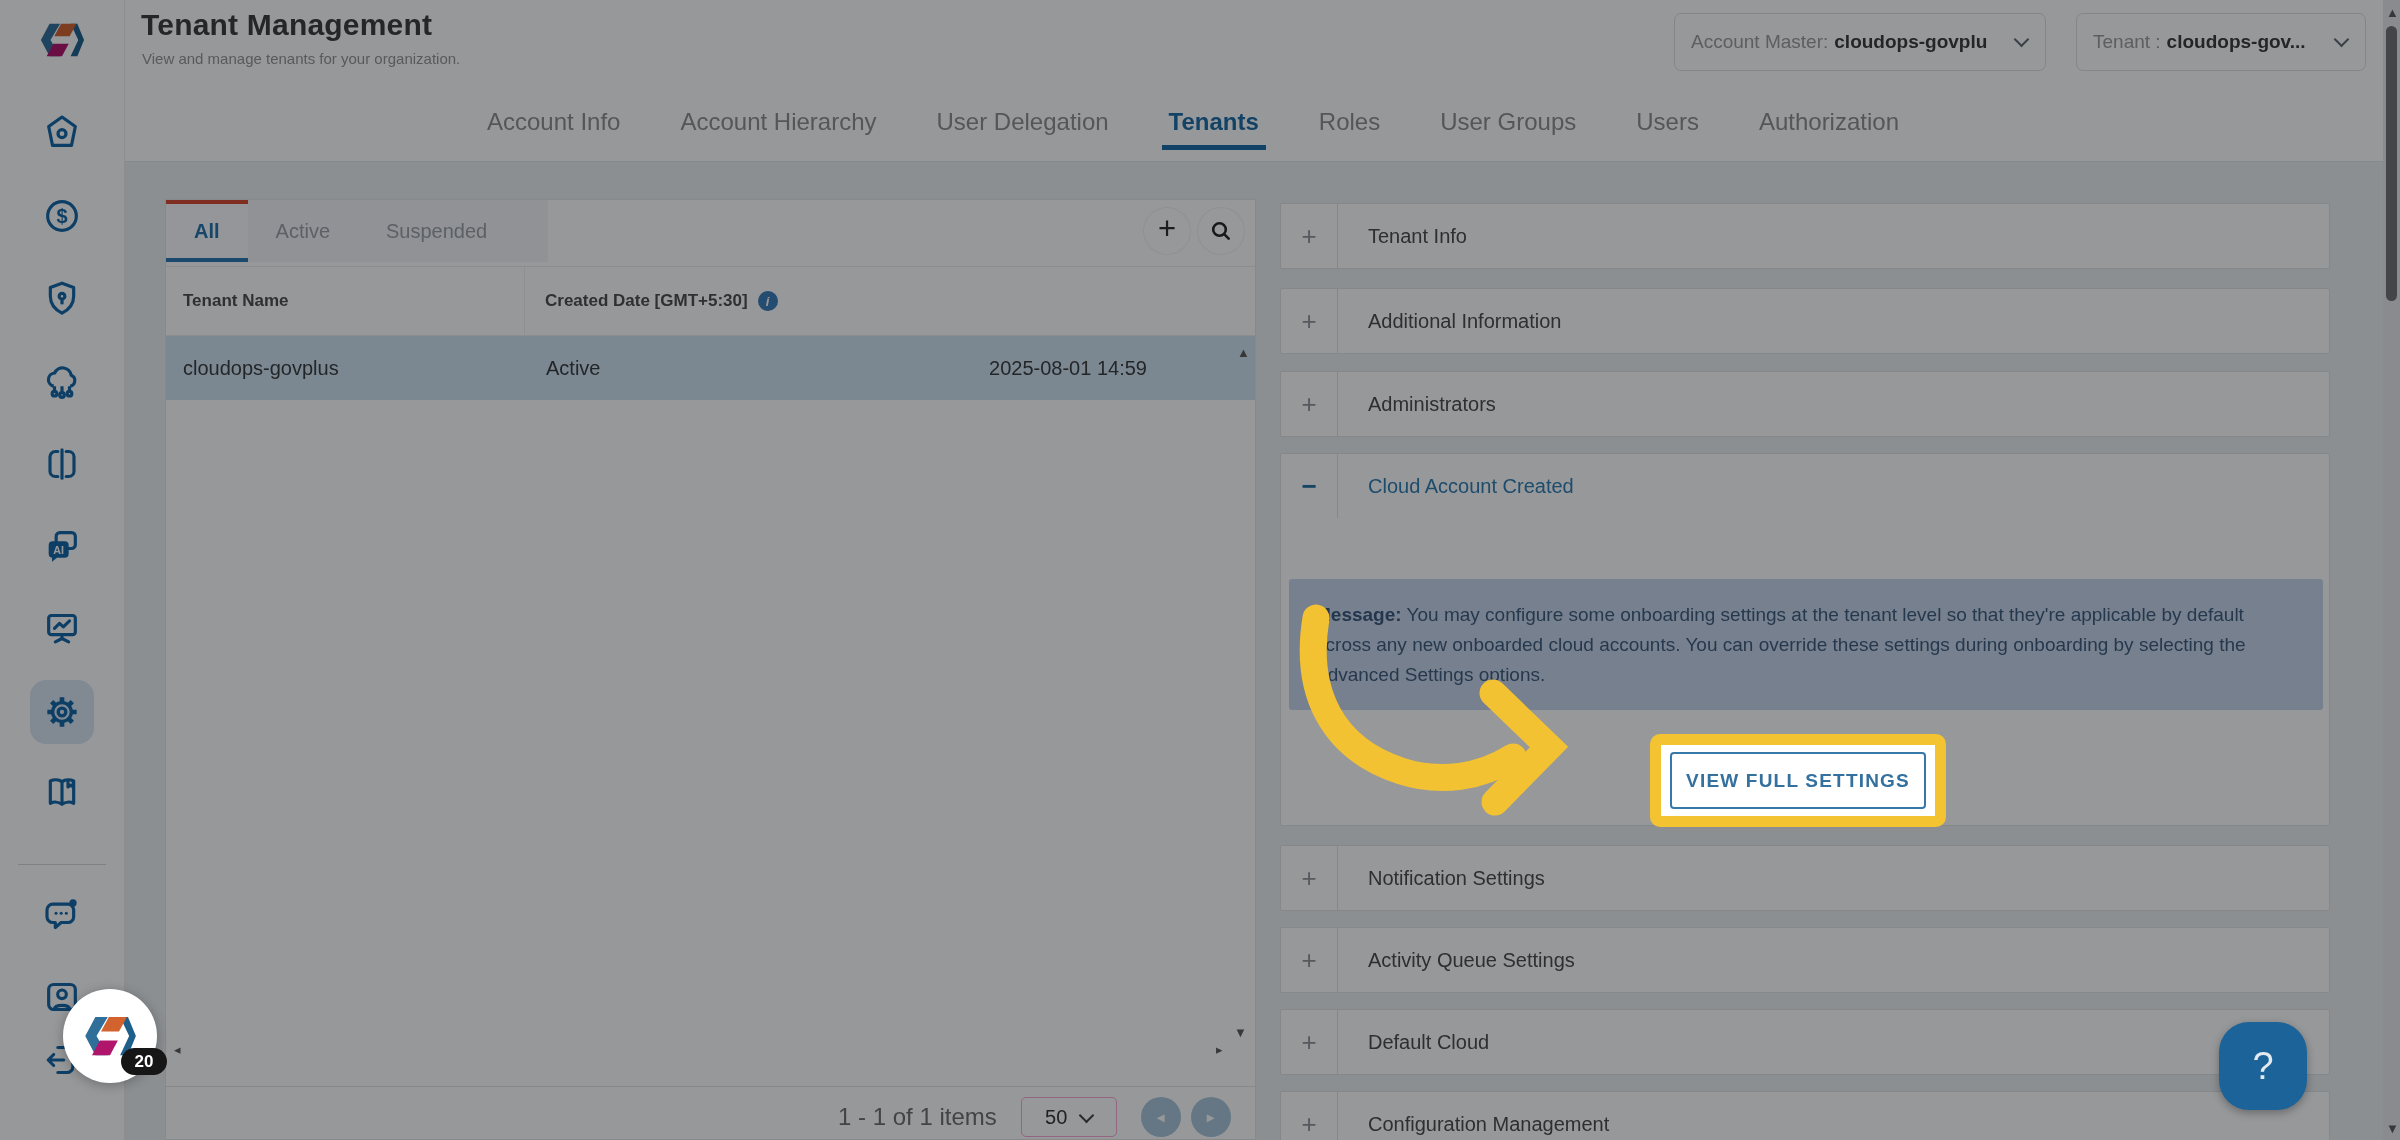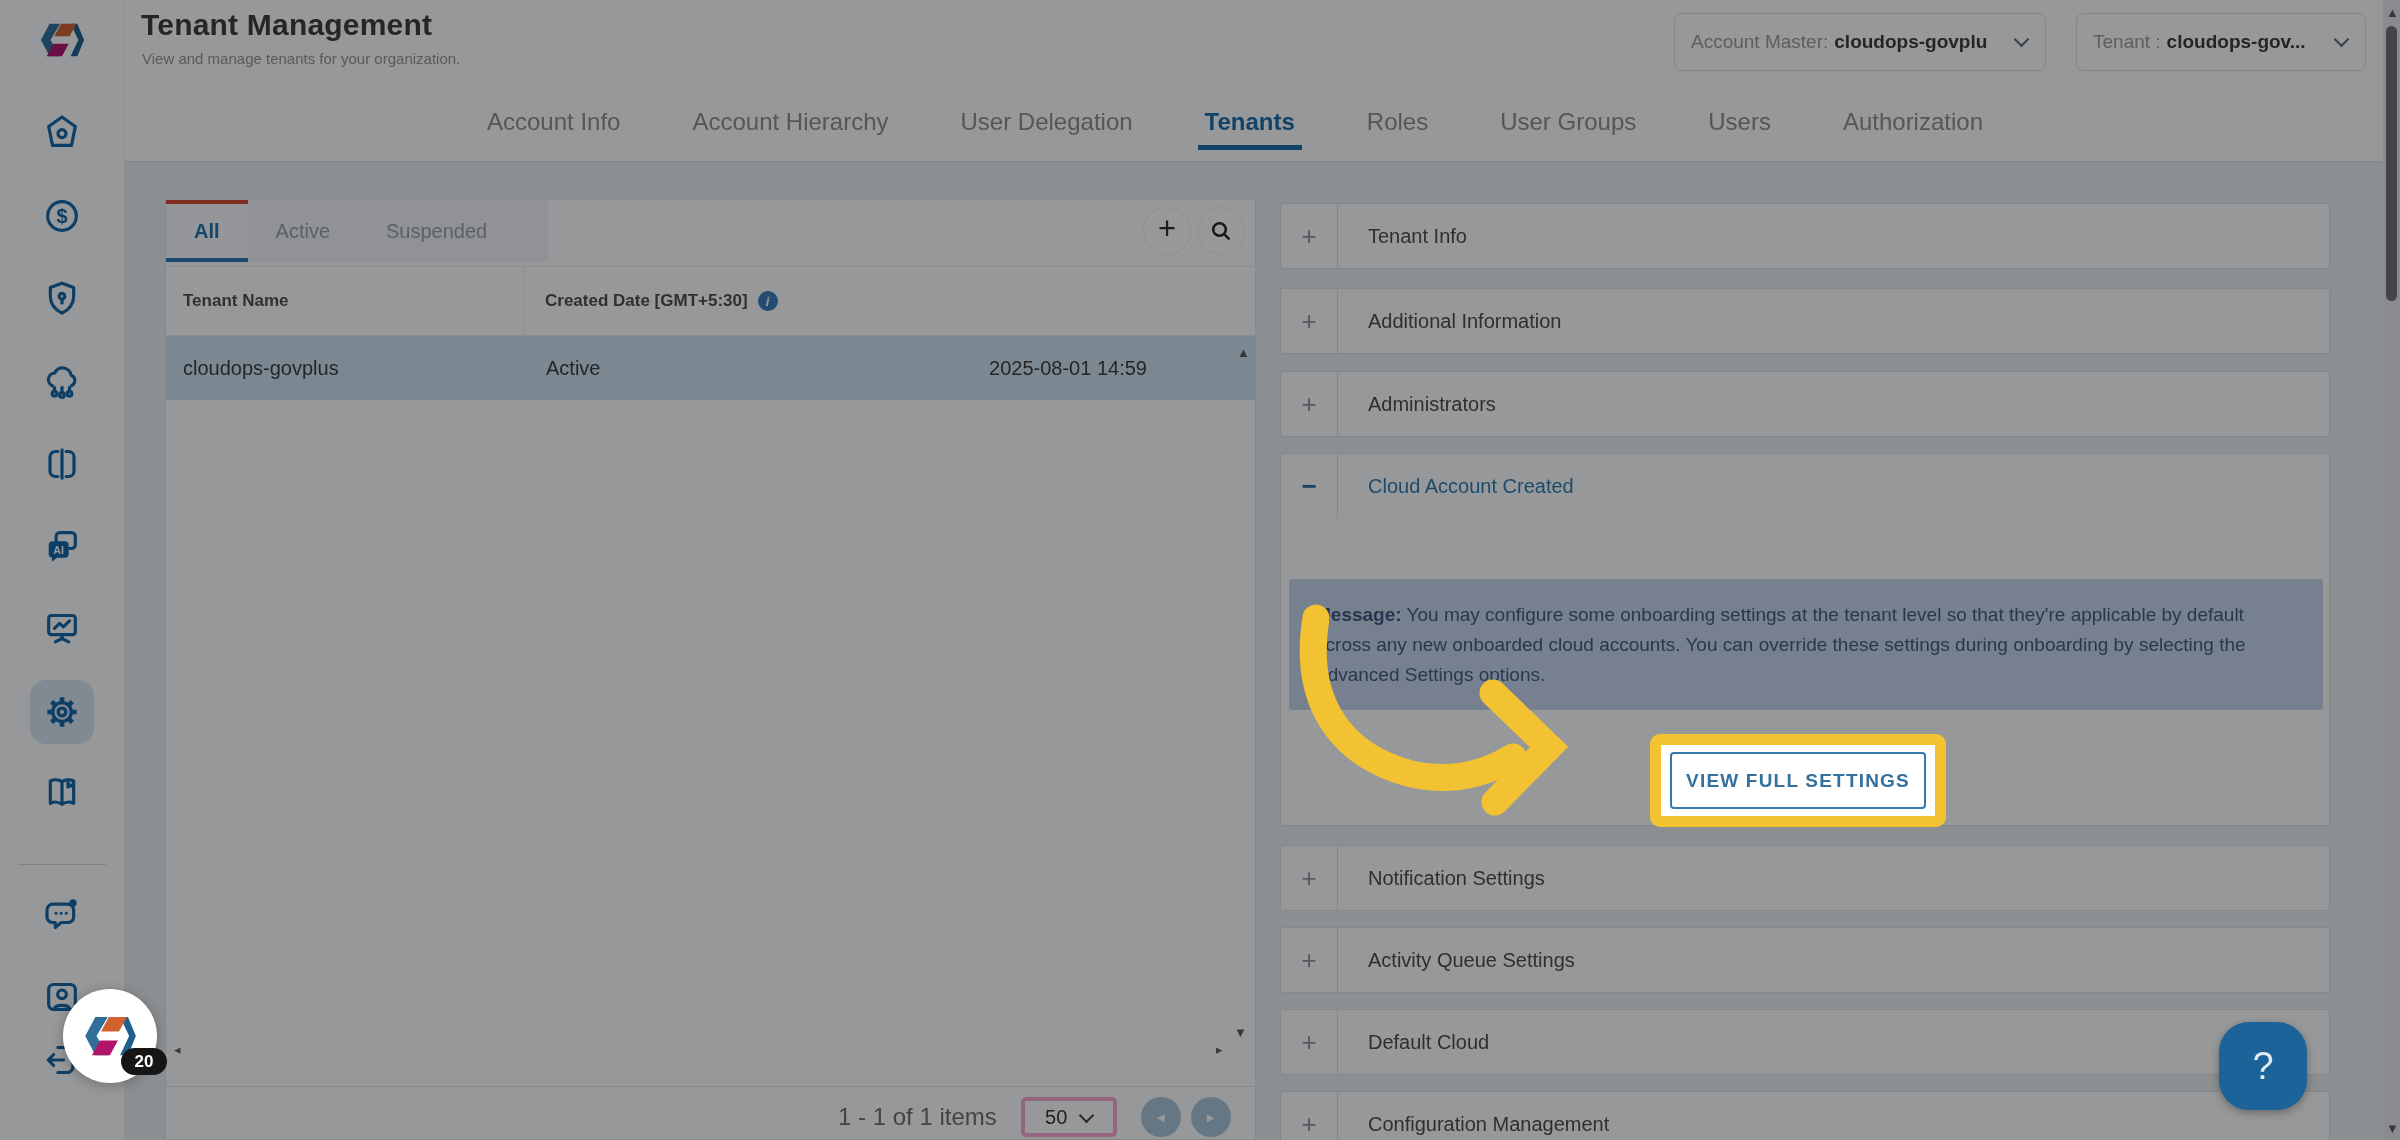--- a/index.html
+++ b/index.html
@@ -19,21 +19,21 @@
   .pg-title { position:absolute; left:16px; top:8px; font-size:30px; font-weight:600; color:#3c3c3c; letter-spacing:.2px; }
   .pg-sub { position:absolute; left:17px; top:50px; font-size:15px; color:#949494; }
   .selbox { position:absolute; top:13px; height:58px; border:1px solid #dedede; border-radius:7px; background:#fff; display:flex; align-items:center; padding:0 16px; font-size:19px; white-space:nowrap; overflow:hidden;margin-left:36px; }
   .selbox.acct { left:1513px; width:372px; }
   .selbox.tnt  { left:1915px; width:290px; }
   .sel-label { color:#9b9b9b; }
   .sel-value { color:#3a3a3a; font-weight:700; margin-left:6px; overflow:hidden; }
   .chev { width:11px; height:11px; border-left:2.4px solid #5f6a72; border-bottom:2.4px solid #5f6a72; transform:rotate(-45deg); margin:-6px 2px 0 auto; flex:none; }
 
   
-  .tabs { position:absolute; left:480px; top:96px; display:flex; gap:58px; align-items:flex-start; z-index:6; }
+  .tabs { position:absolute; left:480px; top:96px; display:flex; gap:46px; align-items:flex-start; z-index:6; }
   .tab { font-size:24px; color:#8e8e8e; font-weight:500; padding:12px 7px 14px; cursor:default; }
   .tab.active { color:#1d6ca8; font-weight:700; border-bottom:5px solid #1d6ca8; padding-bottom:9px; }
 
   
   .lcard { position:absolute; left:165px; top:199px; width:1091px; height:941px; background:#fff; border:1px solid #e5e5e5; z-index:4; }
   .filter-strip { position:absolute; left:0; top:0; width:382px; height:62px; background:#f4f5f6; display:flex; }
   .ftab { display:flex; align-items:center; justify-content:center; font-size:20px; color:#9aa0a5; padding:0 28px; }
   .ftab.active { background:#fbfcfd; color:#2273ab; font-weight:600; border-top:4px solid #d6492f; border-bottom:4px solid #2a77b2; }
   .tool-btn { position:absolute; top:8px; width:46px; height:46px; border-radius:50%; background:#fff; box-shadow:0 0 0 1px #f1f1f1; display:flex; align-items:center; justify-content:center; color:#2b2b2b; }
   .tool-plus { left:978px; font-size:31px; font-weight:400; padding-bottom:4px; }
@@ -44,21 +44,21 @@
   .c2 { width:357px; padding-left:22px; border-left:1px solid #efefef; }
   .c3 { flex:1; padding-left:20px; border-left:1px solid #efefef; }
   .info-dot { width:20px; height:20px; border-radius:50%; background:#3a7cb8; color:#fff; font-size:13px; font-weight:700; font-style:italic; display:flex; align-items:center; justify-content:center; margin-left:10px; }
   .trow { position:absolute; left:0; top:136px; width:100%; height:64px; background:#cfe4f2; display:flex; align-items:center; font-size:20px; color:#3a3a3a; }
   .trow .c2,.trow .c3 { border-left:none; }
   .td3 { flex:1; display:flex; justify-content:center; padding-left:0; }
   .sarr { position:absolute; color:#5a5a5a; font-size:13px; line-height:1; }
   .pager { position:absolute; left:0; top:886px; width:100%; height:55px; border-top:1px solid #e3e3e3; }
   .pager-inner { position:absolute; left:672px; top:10px; display:flex; align-items:center; gap:24px; }
   .psummary { font-size:24px; color:#6e6e6e; }
-  .psize { width:96px; height:40px; border:4px solid #f9a8d4; border-radius:5px; background:#fff; display:flex; align-items:center; justify-content:center; gap:14px; font-size:20px; color:#333; }
+  .psize { width:96px; height:40px; border:1px solid #f9a8d4; border-radius:5px; background:#fff; display:flex; align-items:center; justify-content:center; gap:14px; font-size:20px; color:#333; }
   .psize .chev { margin:-4px 0 0 0; border-color:#444; }
   .pnav { display:flex; gap:10px; }
   .pbtn { width:40px; height:40px; border-radius:50%; background:#a9c7da; color:#fff; font-size:13px; display:flex; align-items:center; justify-content:center; }
 
   
   .acc { position:absolute; left:1280px; width:1050px; background:#fff; border:1px solid #e2e2e2; border-radius:2px; }
   .acc-head { display:flex; align-items:center; height:64px; }
   .acc-icon { width:57px; height:100%; border-right:1px solid #e0e0e0; display:flex; align-items:center; justify-content:center; font-size:26px; color:#8f9498; flex:none; }
   .acc-title { padding-left:30px; font-size:20px; color:#4b4b4b; font-weight:500; }
   .acc.open .acc-icon { color:#2472a4; font-weight:700; }

